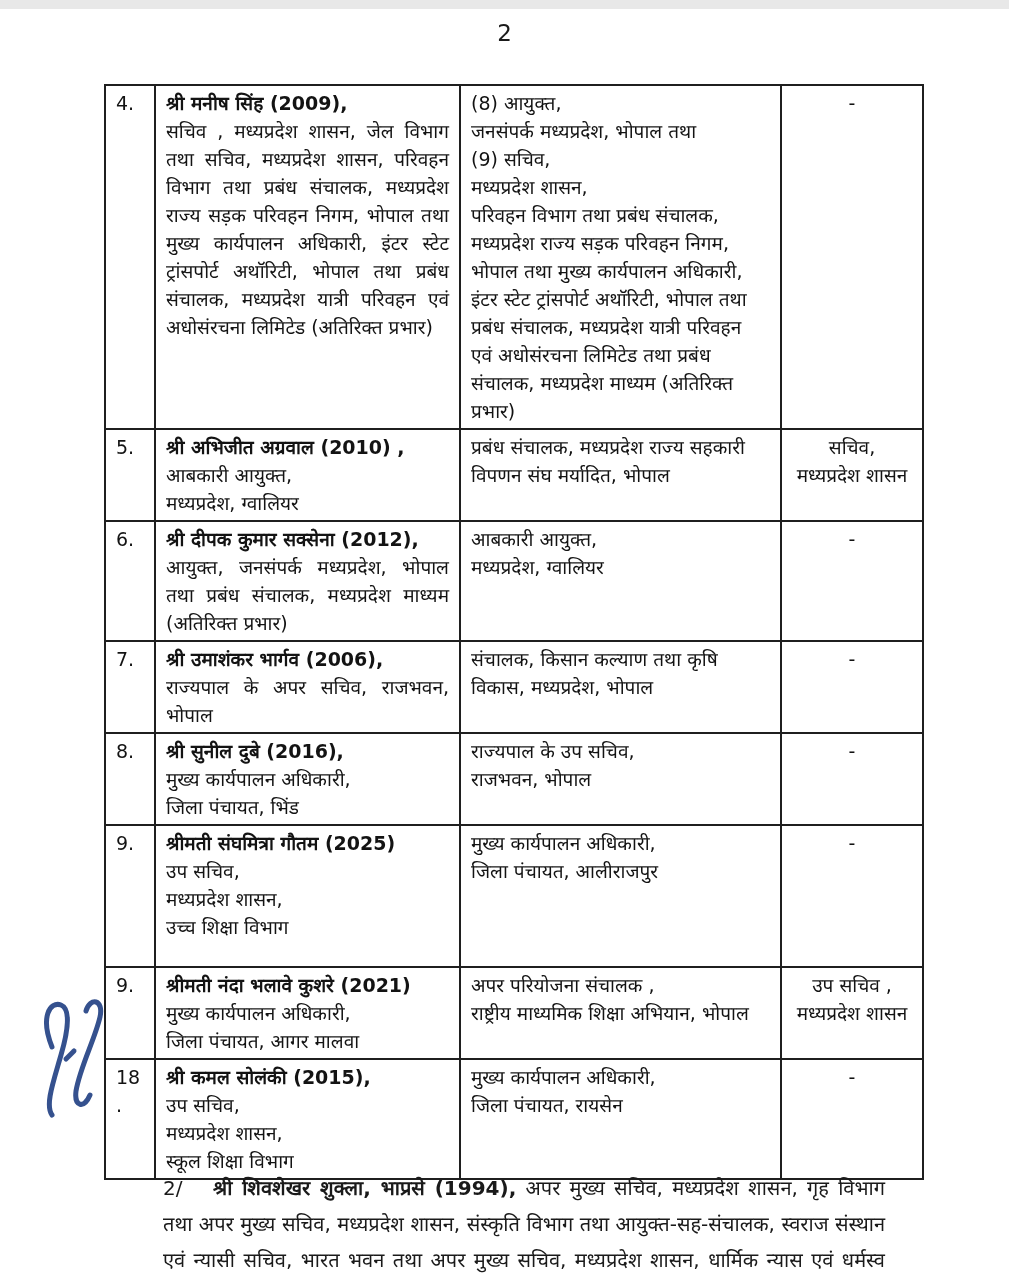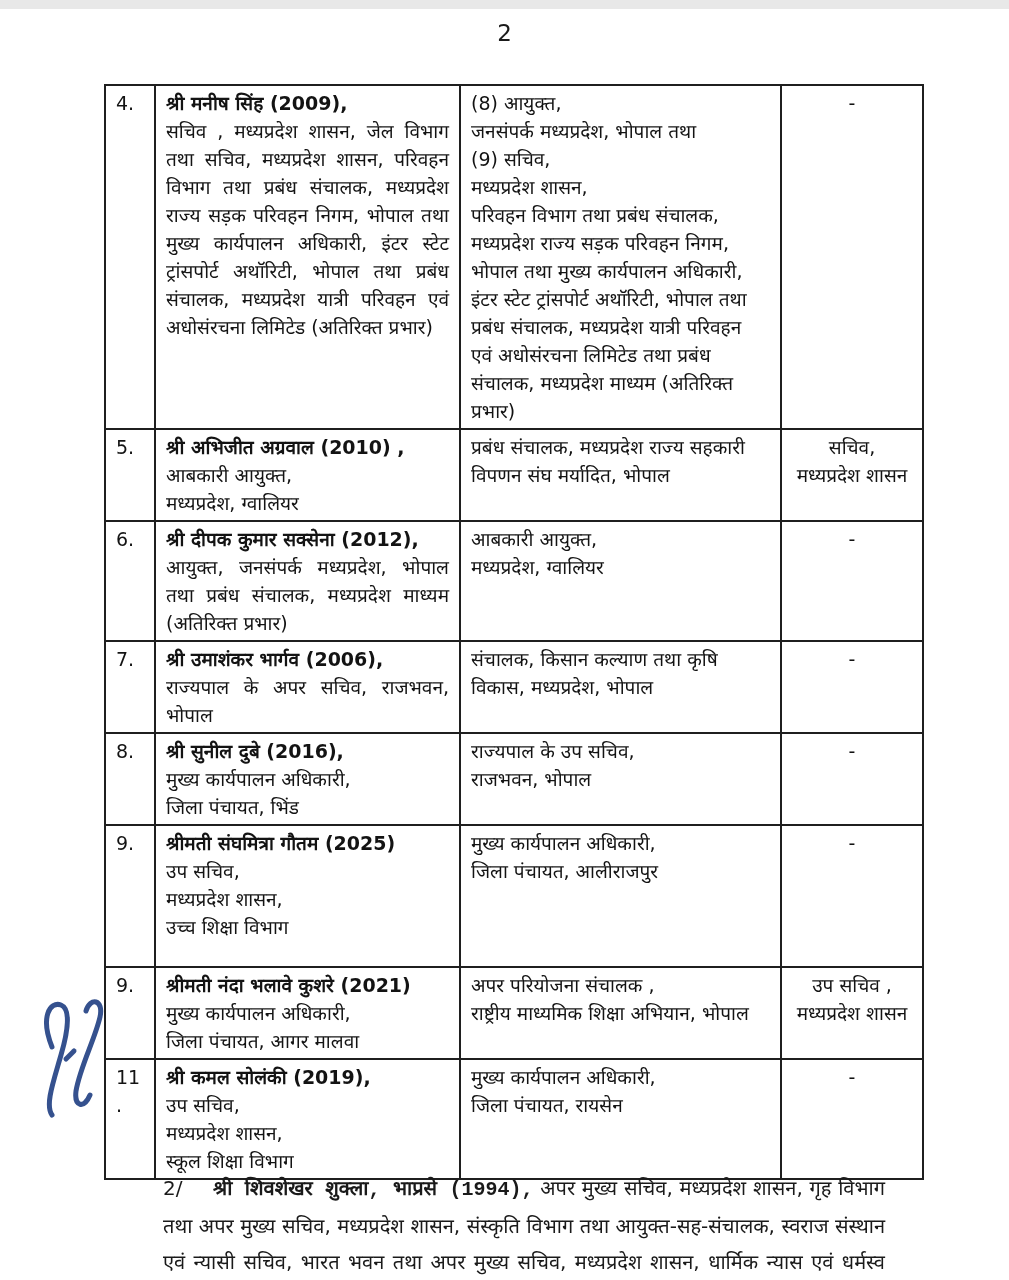--- a/index.html
+++ b/index.html
@@ -25,21 +25,21 @@
   .justify{text-align:justify;}
   td.remark{text-align:center;}
   tr.h340{height:340px;} tr.h87{height:87px;} tr.h113{height:113px;}
   tr.h86{height:86px;} tr.h142{height:142px;} tr.h88{height:88px;} tr.h115{height:115px;}
   .signature{position:absolute;left:30px;top:995px;width:80px;height:135px;}
   .footnote{
     position:absolute;left:163px;top:1170px;width:722px;
     font-size:20px;line-height:36px;text-align:justify;color:#1a1a1a;
   }
   .fn-index{display:inline-block;width:50px;}
-  .fn-name{font-weight:bold;font-family:Liberation Mono, monospace;}
+  .fn-name{font-weight:bold;}
 </style>
 </head>
 <body>
 
 <div class="top-strip"></div>
 
 <div class="page-number">2</div>
 
 <table class="roster">
   <colgroup>
@@ -174,23 +174,23 @@
           <div>अपर परियोजना संचालक ,</div>
           <div>राष्ट्रीय माध्यमिक शिक्षा अभियान, भोपाल</div>
         </td>
     <td class="remark">
           <div>उप सचिव ,</div>
           <div>मध्यप्रदेश शासन</div>
         </td>
   </tr>
 
   <tr class="h115">
-    <td class="sno">11.</td>
-    <td>
-      <div class="name">श्री कमल सोलंकी (2019),</div>
+    <td class="sno">18.</td>
+    <td>
+      <div class="name">श्री कमल सोलंकी (2015),</div>
       <div>
             <div>उप सचिव,</div>
             <div>मध्यप्रदेश शासन,</div>
             <div>स्कूल शिक्षा विभाग</div>
           </div>
     </td>
     <td>
           <div>मुख्य कार्यपालन अधिकारी,</div>
           <div>जिला पंचायत, रायसेन</div>
         </td>

